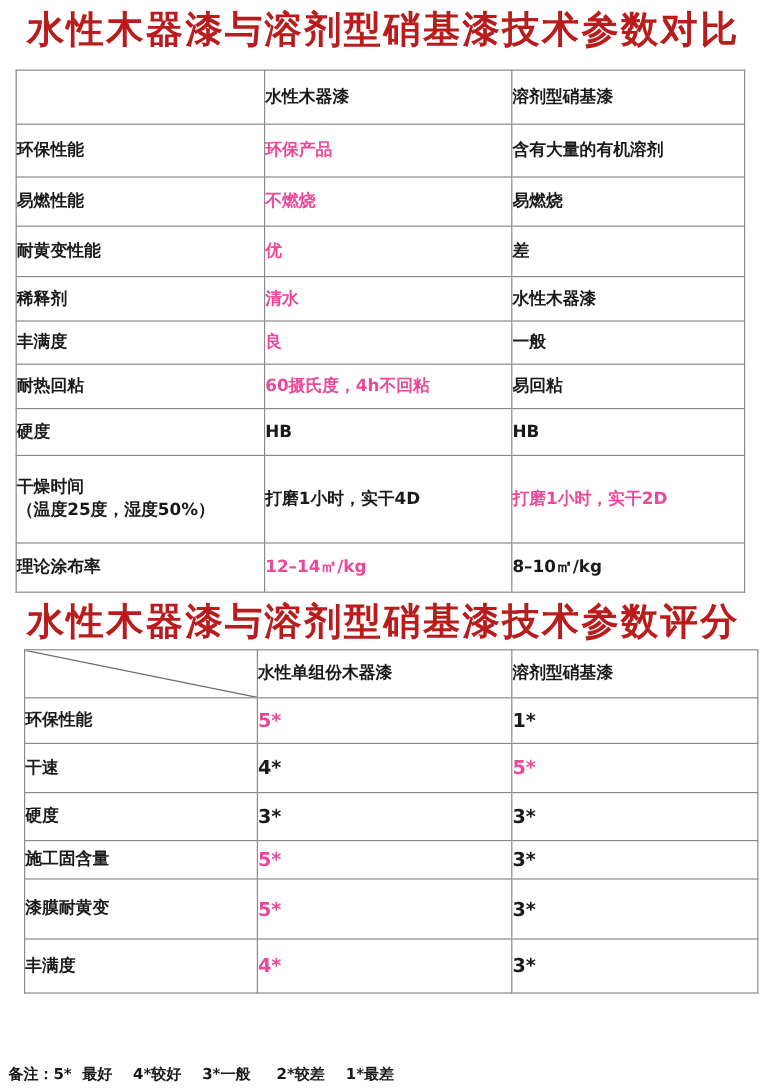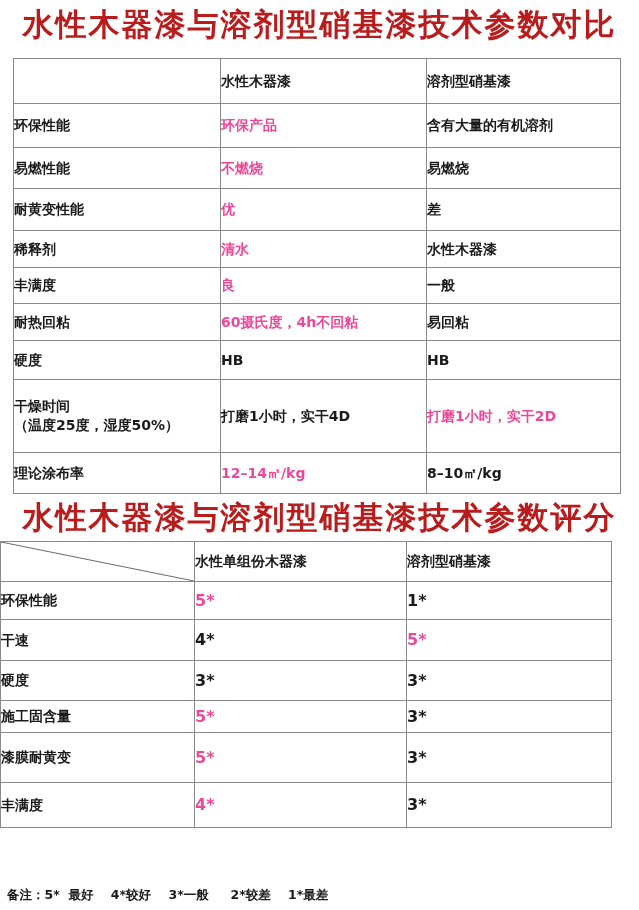--- a/index.html
+++ b/index.html
@@ -7,21 +7,21 @@
          font-family:"DejaVu Sans", "Liberation Sans", sans-serif; color:#1a1a1a; }
   .title { position:absolute; left:0; width:639px; text-align:center; font-weight:bold;
            font-size:31px; letter-spacing:2px; color:#b91c1c; white-space:nowrap; }
   #title1 { top:4px; }
   #title2 { top:497px; }
   table { position:absolute; border-collapse:collapse; table-layout:fixed; }
   td { border:1.5px solid #8a8a8a; text-align:left; vertical-align:middle; font-weight:bold;
        font-size:14px; padding:0; line-height:1.35; }
   .red { color:#ec4899; }
   #t1 { left:13px; top:58px; width:607px; }
-  #t2 { left:0; top:541px; width:611px; }
+  #t2 { left:20px; top:541px; width:611px; }
   .diag { position:relative; }
   .diag svg { position:absolute; left:0; top:0; width:100%; height:100%; }
   .score { font-size:16px; }
   .note { position:absolute; left:7px; top:887px; font-size:12.5px; font-weight:bold; white-space:pre; }
 </style>
 </head>
 <body>
 
 <div id="title1" class="title">水性木器漆与溶剂型硝基漆技术参数对比</div>
 

